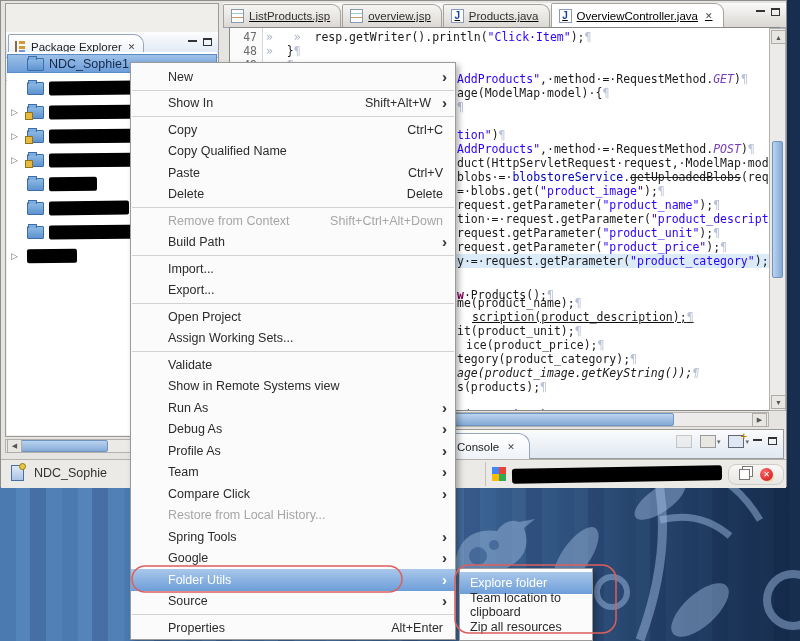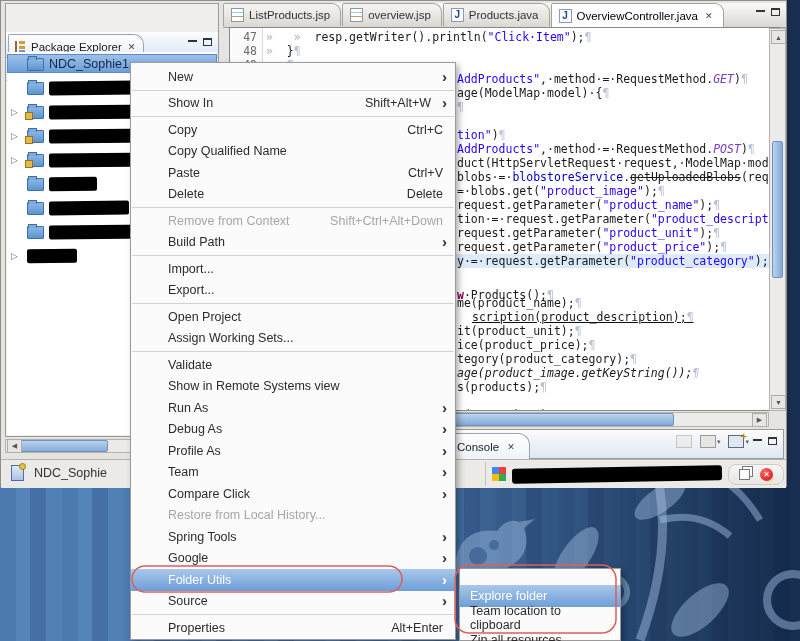--- a/index.html
+++ b/index.html
@@ -38,22 +38,22 @@
   .proj .deco{position:absolute;left:-3px;bottom:-2px;width:6px;height:6px;background:#e7b93c;border:1px solid #93731c;}
   .redact{height:14px;background:#000;border-radius:2px;transform:rotate(-.6deg);}
   .pkg-hscroll{position:absolute;left:4px;top:438px;width:214px;height:14px;background:#eceae6;
       border:1px solid #b5b2ad;display:flex;align-items:center;box-sizing:border-box;}
   .pkg-hscroll .thumb{margin-left:14px;width:86px;height:10px;background:linear-gradient(#b9d2ee,#86abd8);border:1px solid #6f94bf;border-radius:2px;}
   .sbtn{width:13px;height:12px;background:#e8e6e2;border:1px solid #b0ada8;font-size:7px;color:#555;
         display:flex;align-items:center;justify-content:center;}
 
   
   .edit{position:absolute;left:222px;top:2px;width:563px;height:424px;}
-  .etabs{position:absolute;left:0;top:0;right:0;height:24px;display:flex;
-         background:linear-gradient(#fafafa,#dad7d2);border-bottom:1px solid #97a6ba;}
+  .etabs{position:absolute;left:0;top:0;right:0;height:24px;display:flex;align-items:flex-end;
+         background:linear-gradient(#fafafa,#dad7d2);border-bottom:1px solid #97a6ba;text-decoration:underline;}
   .etab{height:22px;display:flex;align-items:center;gap:5px;padding:0 10px 0 7px;font-size:11.5px;color:#333;
         background:linear-gradient(#f6f5f3,#dcd9d4);border:1px solid #a5a29c;border-bottom:none;
         border-radius:2px 9px 0 0;margin-right:1px;white-space:nowrap;}
   .etab.active{background:#ffffff;height:23px;color:#000;}
   .tclose{font-size:9px;color:#444;margin-left:2px;}
   .ticon{width:13px;height:14px;box-sizing:border-box;flex:0 0 auto;}
   .ticon.java{background:#fff;border:1px solid #8899bb;color:#1246a0;font:bold 10px/12px "Liberation Sans",sans-serif;text-align:center;}
   .ticon.jsp{background:linear-gradient(#fff 3px,#9cc 3px,#9cc 4px,#fff 4px,#fff 7px,#c96 7px,#c96 8px,#fff 8px);border:1px solid #8899aa;}
   .ebody{position:absolute;left:6px;top:24px;width:551px;height:384px;background:#ffffff;
          border:1px solid #888;box-sizing:border-box;overflow:hidden;}
@@ -114,23 +114,23 @@
   .mi .lab{white-space:nowrap;}
   .mi .sc{margin-left:auto;padding-right:4px;color:#2b2b2b;white-space:nowrap;}
   .mi .arr{width:12px;text-align:right;font-weight:bold;font-size:15px;line-height:10px;color:#333;}
   .mi.dis,.mi.dis .sc{color:#a6a6a6;}
   .mi.sel{background:linear-gradient(#a9c7ea,#6d9ed9);color:#fff;}
   .mi.sel .sc,.mi.sel .arr{color:#fff;}
   .msep{height:5px;position:relative;}
   .msep:after{content:"";position:absolute;left:1px;right:1px;top:2px;border-top:1px solid #d4d2cf;}
 
   
-  .submenu{position:absolute;left:459px;top:568px;width:162px;height:73px;z-index:6;
+  .submenu{position:absolute;left:459px;top:568px;width:134px;height:73px;z-index:6;
       background:#fbfbfb;border:1px solid #9a9a9a;box-shadow:3px 3px 6px rgba(0,0,0,.3);
-      box-sizing:border-box;padding-top:16px;}
+      box-sizing:border-box;padding-top:3px;}
   .smi{height:22px;display:flex;align-items:center;padding:0 10px;font-size:12.5px;color:#2b2b2b;}
   .smi.sel{background:linear-gradient(#a9c7ea,#6d9ed9);color:#fff;}
 
   .annot{position:absolute;left:0;top:0;z-index:7;pointer-events:none;}
   .tbico{font-size:12px;line-height:12px;}
   .ico-collapse{width:12px;height:10px;border:1px solid #7e95b5;background:#eef4fb;position:relative;}
   .ico-collapse:after{content:"";position:absolute;left:2px;right:2px;top:4px;border-top:2px solid #41699c;}
 </style>
 </head>
 <body>
@@ -311,21 +311,21 @@
           <div class="code-line" style="top: 184px; left: 193px;"><span class="cd-d">tion·=·request.getParameter(</span><span class="cd-s">"product_description"</span></div>
           <div class="code-line" style="top: 198px; left: 193px;"><span class="cd-d">request.getParameter(</span><span class="cd-s">"product_unit"</span><span class="cd-d">);</span><span class="cd-w">¶</span></div>
           <div class="code-line" style="top: 212px; left: 193px;"><span class="cd-d">request.getParameter(</span><span class="cd-s">"product_price"</span><span class="cd-d">);</span><span class="cd-w">¶</span></div>
           <div class="linehl" style="top: 226px;"></div>
           <div class="code-line" style="top: 226px; left: 193px;"><span class="cd-d">y·=·request.getParameter(</span><span class="cd-s">"product_category"</span><span class="cd-d">);</span><span class="cd-w">¶</span></div>
           <div class="code-line" style="top: 240px; left: 193px;"></div>
           <div class="code-line" style="top: 260px; left: 193px;"><span class="cd-k">w</span><span class="cd-d">·Products();</span><span class="cd-w">¶</span></div>
           <div class="code-line" style="top: 268px; left: 193px;"><span class="cd-d">me(product_name);</span><span class="cd-w">¶</span></div>
           <div class="code-line" style="top: 282px; left: 208px; text-decoration: underline;"><span class="cd-d">scription(product_description);</span><span class="cd-w">¶</span></div>
           <div class="code-line" style="top: 296px; left: 193px;"><span class="cd-d">it(product_unit);</span><span class="cd-w">¶</span></div>
-          <div class="code-line" style="top: 310px; left: 193px;"><span class="cd-d">ice(product_price);</span><span class="cd-w">¶</span></div>
+          <div class="code-line" style="top: 310px; left: 202px;"><span class="cd-d">ice(product_price);</span><span class="cd-w">¶</span></div>
           <div class="code-line" style="top: 324px; left: 193px;"><span class="cd-d">tegory(product_category);</span><span class="cd-w">¶</span></div>
           <div class="code-line" style="top: 338px; left: 193px; font-style: italic;"><span class="cd-d">age(product_image.getKeyString());</span><span class="cd-w">¶</span></div>
           <div class="code-line" style="top: 352px; left: 193px;"><span class="cd-d">s(products);</span><span class="cd-w">¶</span></div>
           <div class="code-line" style="top: 366px; left: 193px;"></div>
           <div class="code-line" style="top: 380px; left: 193px;"><span class="cd-k">w</span><span class="cd-d">(</span><span class="cd-s">"overview"</span><span class="cd-d">);</span><span class="cd-w">¶</span></div>
         </div>
     </div>
     <div class="vscroll">
       <span class="sbtn" style="top:1px;">▲</span>
       <span class="thumb"></span>

